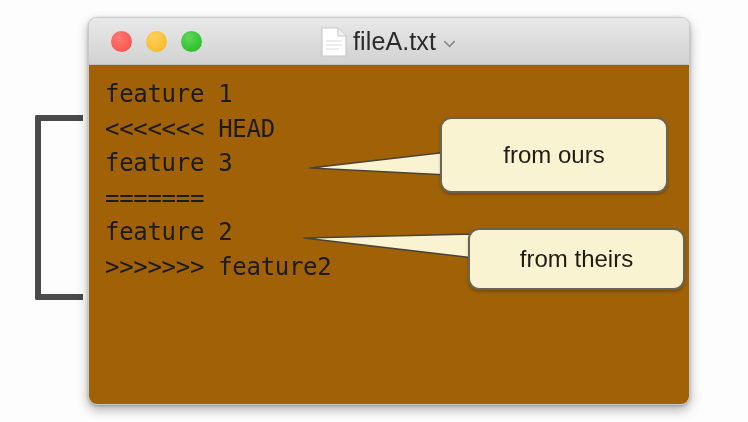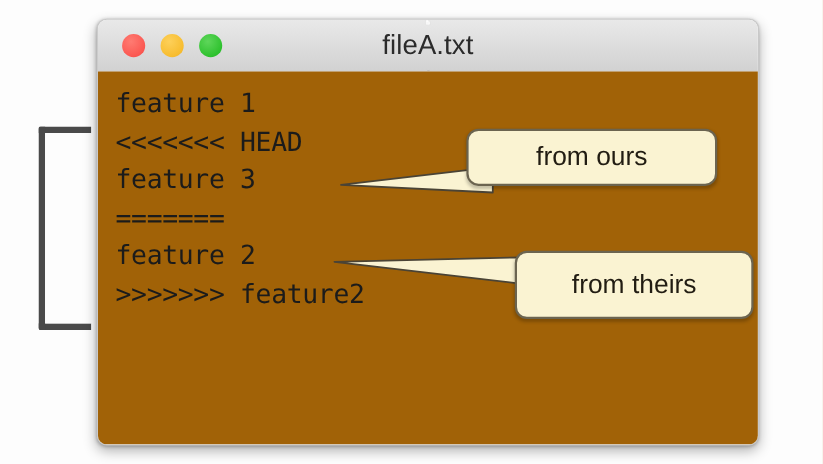--- a/index.html
+++ b/index.html
@@ -81,21 +81,20 @@
 
   .title-center {
     position: absolute;
     left: 0; right: 0;
     top: 0;
     height: 47px;
     display: flex;
     align-items: center;
     justify-content: center;
     gap: 6px;
-    flex-direction: column;
   }
 
   .doc-icon {
     width: 26px;
     height: 30px;
     display: block;
   }
 
   .title-text {
     font-size: 25px;
@@ -152,21 +151,21 @@
     font-family: "Liberation Sans", sans-serif;
     font-size: 24px;
     color: #211c12;
   }
   .callout .tail {
     position: absolute;
     overflow: visible;
   }
 
   #callout-ours        { left: 300px; top: 112px;  width: 372px; height: 78px; }
-  #callout-ours .bubble{ left: 124px; top: 5px; width: 228px; height: 52px; }
+  #callout-ours .bubble{ left: 140px; top: 5px; width: 228px; height: 76px; }
   #callout-ours .tail  { left: 0px;  top: 0px; width: 160px; height: 78px; }
 
   #callout-theirs        { left: 296px; top: 222px; width: 404px; height: 72px; }
   #callout-theirs .bubble{ left: 172px; top: 6px; width: 217px; height: 62px; }
   #callout-theirs .tail  { left: 0px;  top: 0px;  width: 190px; height: 72px; }
 </style>
 </head>
 <body>
 
 <div id="stage">

